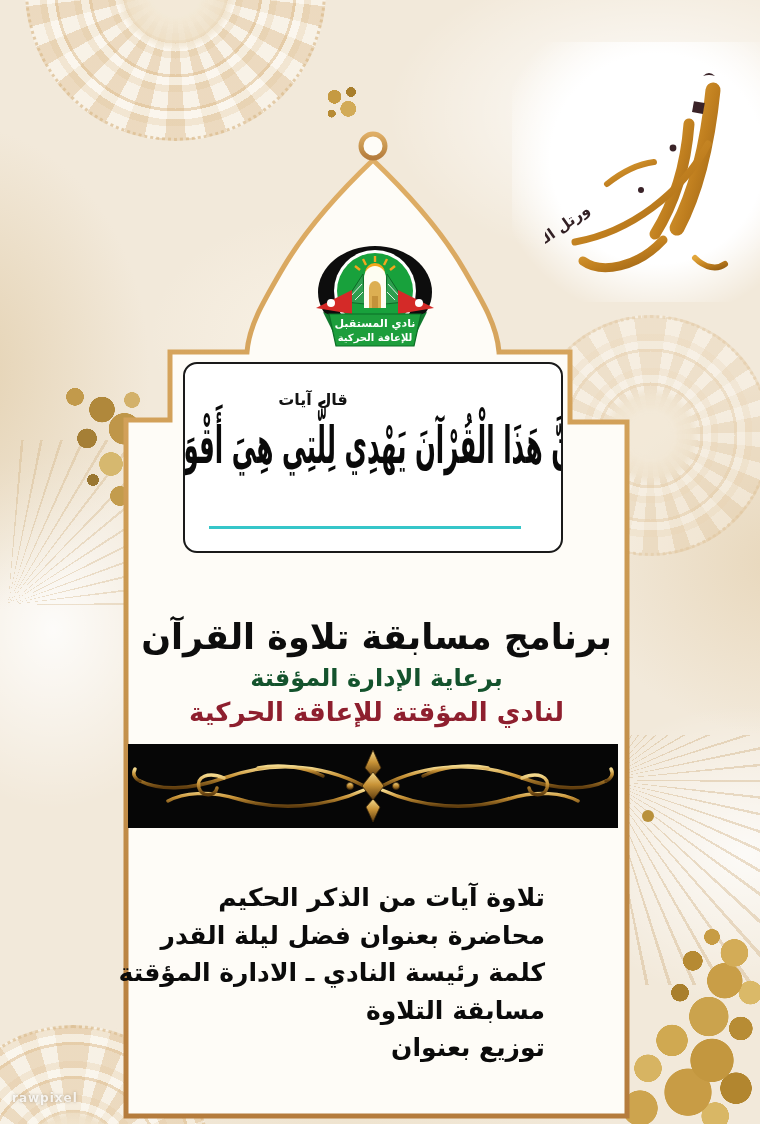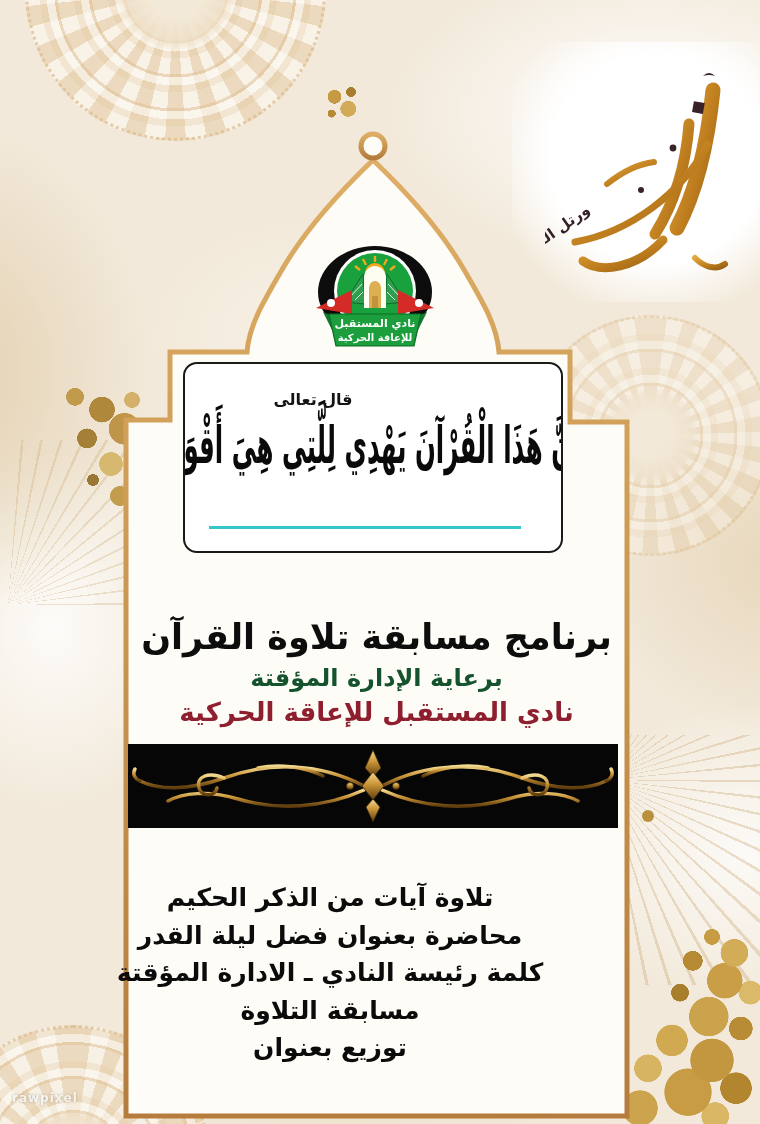--- a/index.html
+++ b/index.html
@@ -154,21 +154,20 @@
   }
 
   
   .program-list{
     right:215px;top:879px;width:430px;z-index:4;
     direction:rtl;text-align:right;
   }
   .program-item{
     font-size:25px;font-weight:bold;color:#0b0b0b;line-height:37.5px;
     white-space:nowrap;
-    text-align:center;
   }
 
   
   .watermark{
     left:12px;top:1091px;z-index:5;font-size:12px;font-weight:bold;
     color:rgba(255,255,255,.82);letter-spacing:1px;
     text-shadow:0 0 3px rgba(160,148,125,.8);
   }
 </style>
 </head>
@@ -274,29 +273,29 @@
   <g>
     <polygon points="8,68 22,74 18,88" fill="#127a2e"></polygon>
     <polygon points="112,68 98,74 102,88" fill="#127a2e"></polygon>
     <polygon points="14,70 106,70 99,102 21,102" fill="#1d9e3c" stroke="#0b6e26" stroke-width="1.2"></polygon>
     <text x="60" y="83" text-anchor="middle" font-size="11" font-weight="bold" fill="#ffffff" direction="rtl">نادي المستقبل</text>
     <text x="60" y="97" text-anchor="middle" font-size="10" font-weight="bold" fill="#ffffff" direction="rtl">للإعاقة الحركية</text>
   </g>
 </svg>
 
 <div class="abs quote-box">
-  <div class="quote-intro">قال تعالى</div>
+  <div class="quote-intro">قال آيات</div>
   <div class="quote-verse">إِنَّ هَذَا الْقُرْآنَ يَهْدِي لِلَّتِي هِيَ أَقْوَمُ</div>
   <div class="quote-line"></div>
 </div>
 
 <div class="abs title-block">
   <div class="main-title">برنامج مسابقة تلاوة القرآن</div>
   <div class="sub1">برعاية الإدارة المؤقتة</div>
-  <div class="sub2">نادي المستقبل للإعاقة الحركية</div>
+  <div class="sub2">لنادي المؤقتة للإعاقة الحركية</div>
 </div>
 
 <div class="abs black-banner">
   <svg width="490" height="84" viewBox="0 0 490 84">
     <defs>
       <linearGradient id="orn" x1="0" y1="0" x2="0" y2="1">
         <stop offset="0" stop-color="#f3d98e"></stop>
         <stop offset=".45" stop-color="#c89337"></stop>
         <stop offset="1" stop-color="#5e3c0e"></stop>
       </linearGradient>

